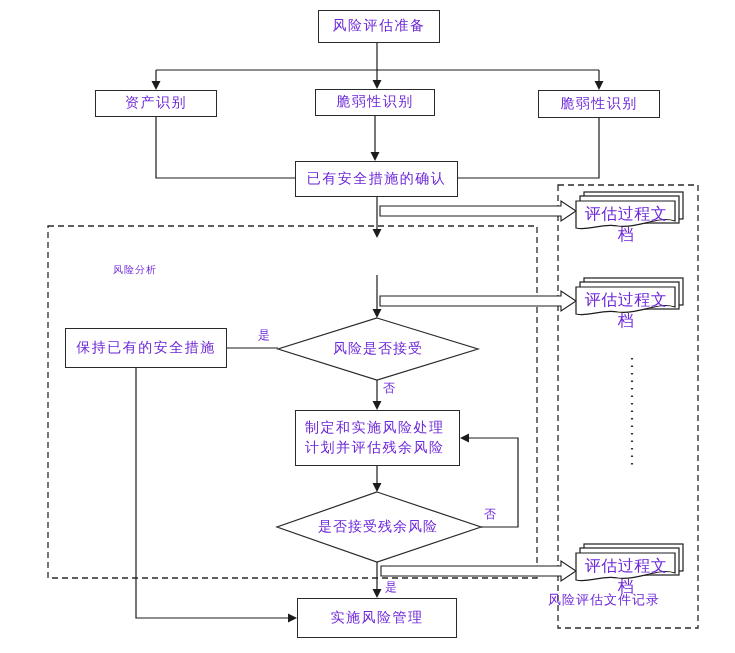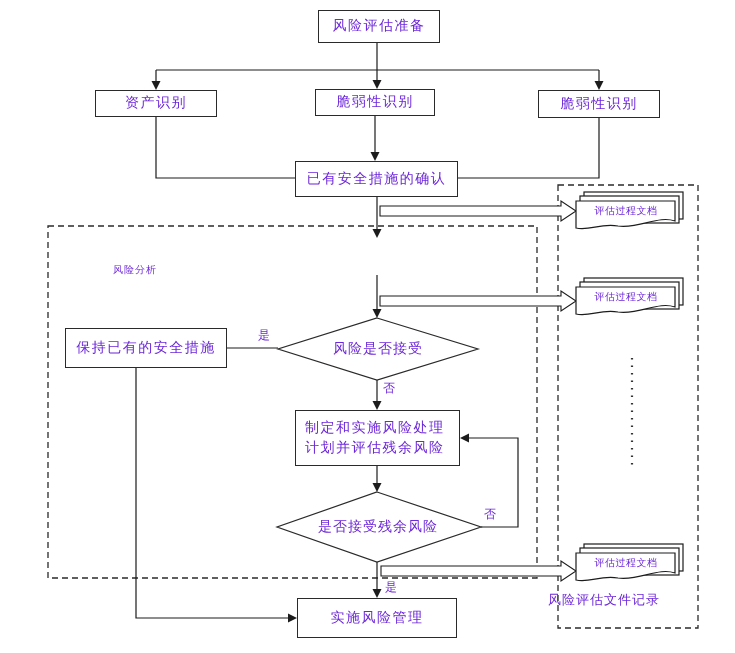--- a/index.html
+++ b/index.html
@@ -16,21 +16,21 @@
   }
   .freelabel{
     position:absolute;font-size:10px;letter-spacing:1px;white-space:nowrap;
   }
   .yn{position:absolute;font-size:12px;letter-spacing:0;}
   .dlabel{
     position:absolute;display:flex;align-items:center;justify-content:center;
     font-size:14px;letter-spacing:1px;text-align:center;pointer-events:none;
   }
   .doclabel{
-    position:absolute;font-size:10px;letter-spacing:0.5px;text-align:center;
+    position:absolute;font-size:16px;letter-spacing:0.5px;text-align:center;
     width:96px;pointer-events:none;
   }
   .record-label{
     position:absolute;font-size:13px;letter-spacing:1px;text-align:center;
     width:134px;pointer-events:none;
   }
   .wrapbox span{display:inline-block;width:145px;text-align:left;}
 </style>
 </head>
 <body>

